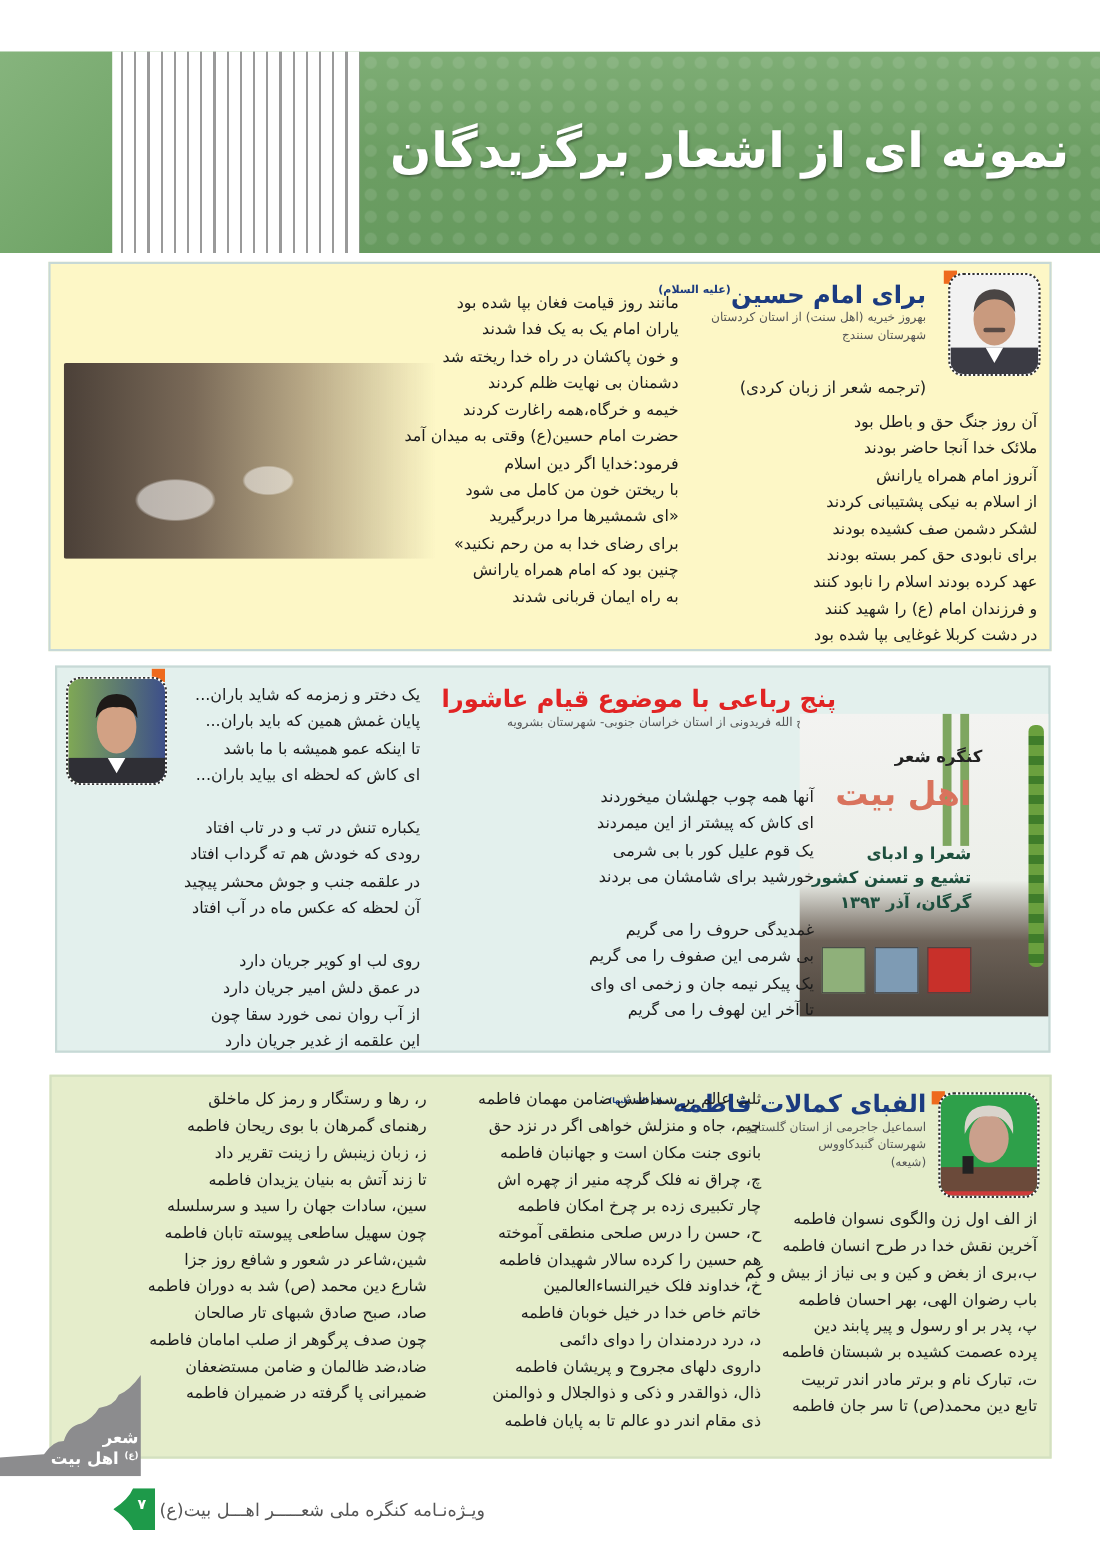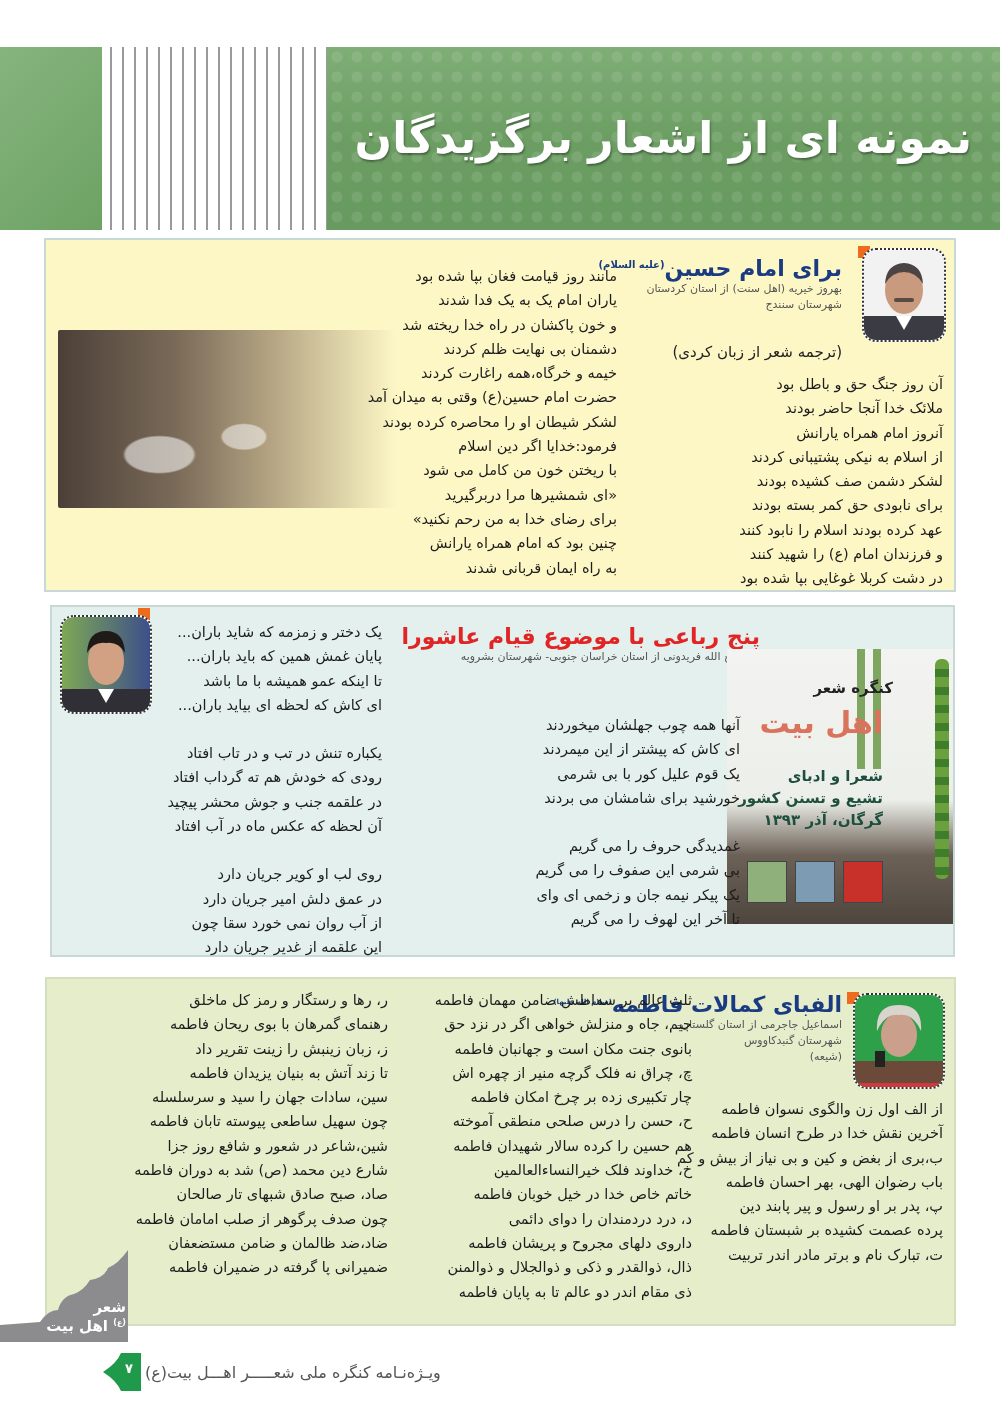--- a/index.html
+++ b/index.html
@@ -103,21 +103,20 @@
     <span class="ln">در دشت کربلا غوغایی بپا شده بود</span>
   </div>
 <div id="crowd" class="abs"></div>
 <div class="abs poem" style="right:383px;top:264px;" id="s1l">
     <span class="ln">مانند روز قیامت فغان بپا شده بود</span>
     <span class="ln">یاران امام یک به یک فدا شدند</span>
     <span class="ln">و خون پاکشان در راه خدا ریخته شد</span>
     <span class="ln">دشمنان بی نهایت ظلم کردند</span>
     <span class="ln">خیمه و خرگاه،همه راغارت کردند</span>
     <span class="ln">حضرت امام حسین(ع) وقتی به میدان آمد</span>
-    <span class="ln">لشکر شیطان او را محاصره کرده بودند</span>
     <span class="ln">فرمود:خدایا اگر دین اسلام</span>
     <span class="ln">با ریختن خون من کامل می شود</span>
     <span class="ln">«ای شمشیرها مرا دربرگیرید</span>
     <span class="ln">برای رضای خدا به من رحم نکنید»</span>
     <span class="ln">چنین بود که امام همراه یارانش</span>
     <span class="ln">به راه ایمان قربانی شدند</span>
   </div>
 
 <div id="sec2" class="abs box"></div>
 <div class="abs corner" style="left:138px;top:608px;"></div>
@@ -213,20 +212,21 @@
   <div class="meta">(شیعه)</div>
 </div>
 <div class="abs poem" style="right:57px;top:1097px;" id="s3r">
     <span class="ln">از الف اول زن والگوی نسوان فاطمه</span>
     <span class="ln">آخرین نقش خدا در طرح انسان فاطمه</span>
     <span class="ln">ب،بری از بغض و کین و بی نیاز از بیش و کم</span>
     <span class="ln">باب رضوان الهی، بهر احسان فاطمه</span>
     <span class="ln">پ، پدر بر او رسول و پیر پابند دین</span>
     <span class="ln">پرده عصمت کشیده بر شبستان فاطمه</span>
     <span class="ln">ت، تبارک نام و برتر مادر اندر تربیت</span>
+    <span class="ln">تابع دین محمد(ص) تا سر جان فاطمه</span>
   </div>
 <div class="abs poem" style="right:308px;top:988px;" id="s3m">
     <span class="ln">ثلث عالم بر سماطش ضامن مهمان فاطمه</span>
     <span class="ln">جیم، جاه و منزلش خواهی اگر در نزد حق</span>
     <span class="ln">بانوی جنت مکان است و جهانبان فاطمه</span>
     <span class="ln">چ، چراق نه فلک گرچه منیر از چهره اش</span>
     <span class="ln">چار تکبیری زده بر چرخ امکان فاطمه</span>
     <span class="ln">ح، حسن را درس صلحی منطقی آموخته</span>
     <span class="ln">هم حسین را کرده سالار شهیدان فاطمه</span>
     <span class="ln">خ، خداوند فلک خیرالنساءالعالمین</span>

